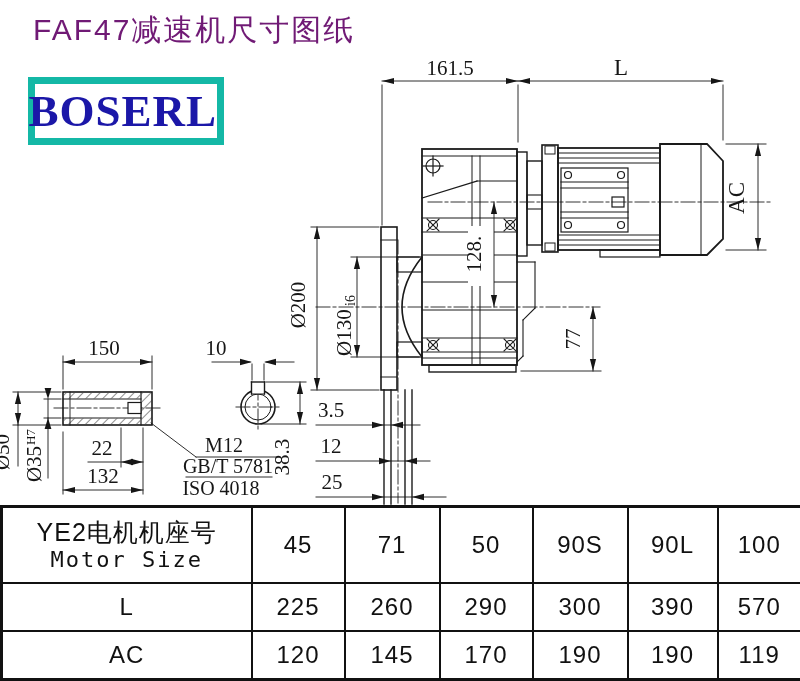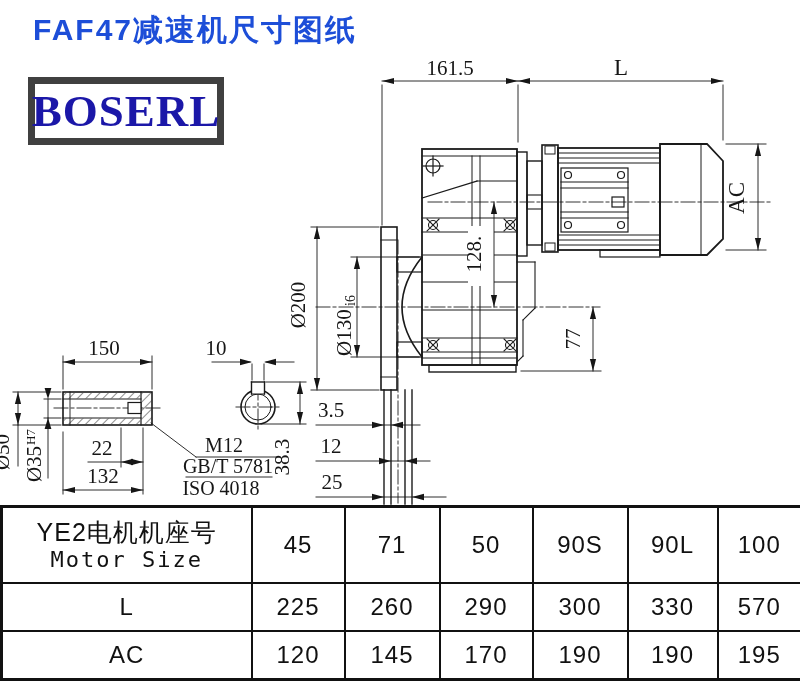--- a/index.html
+++ b/index.html
@@ -1,22 +1,22 @@
 <!DOCTYPE html>
 <html><head>
 <meta charset="utf-8">
 <style>
   html,body{margin:0;padding:0;background:#ffffff;}
   #stage{position:relative;width:800px;height:681px;background:#ffffff;overflow:hidden;
          font-family:"Liberation Sans",sans-serif;color:#111;}
-  #title{position:absolute;left:33px;top:10px;font-size:30px;font-weight:700;
-         letter-spacing:2px;color:#1d4ed8;white-space:nowrap;}
+  #title{position:absolute;left:33px;top:10px;font-size:30px;font-weight:400;
+         letter-spacing:2px;color:#701a75;white-space:nowrap;}
   #logo{position:absolute;left:28px;top:77px;width:182px;height:54px;
-        border:7px solid #404040;background:#ffffff;display:flex;
-        align-items:center;justify-content:center;}
+        border:7px solid #14b8a6;background:#ffffff;display:flex;
+        align-items:center;justify-content:flex-end;}
   #logo span{font-family:"Liberation Serif",serif;font-weight:700;font-size:45px;
         color:#1b17a8;letter-spacing:1px;line-height:1;}
   svg text{font-family:"Liberation Serif",serif;fill:#161616;}
   .dim{font-size:21px;}
   .dimL{font-size:23px;}
   .std{font-size:20px;}
   #dimtable{position:absolute;left:0;top:505px;width:800px;height:176px;
         border-collapse:collapse;table-layout:fixed;background:#fff;}
   #dimtable td{border:2px solid #111;text-align:center;vertical-align:middle;
         font-size:24px;color:#111;padding:0;letter-spacing:1px;}
@@ -290,28 +290,28 @@
       <td>90S</td>
       <td>90L</td>
       <td>100</td>
     </tr>
     <tr style="height:37px">
       <td class="rowlabel">L</td>
       <td>225</td>
       <td>260</td>
       <td>290</td>
       <td>300</td>
-      <td>330</td>
+      <td>390</td>
       <td>570</td>
     </tr>
     <tr style="height:37px">
       <td class="rowlabel">AC</td>
       <td>120</td>
       <td>145</td>
       <td>170</td>
       <td>190</td>
       <td>190</td>
-      <td>195</td>
+      <td>119</td>
     </tr>
   </tbody>
     </table>
 
 </div>
 
 </body></html>

